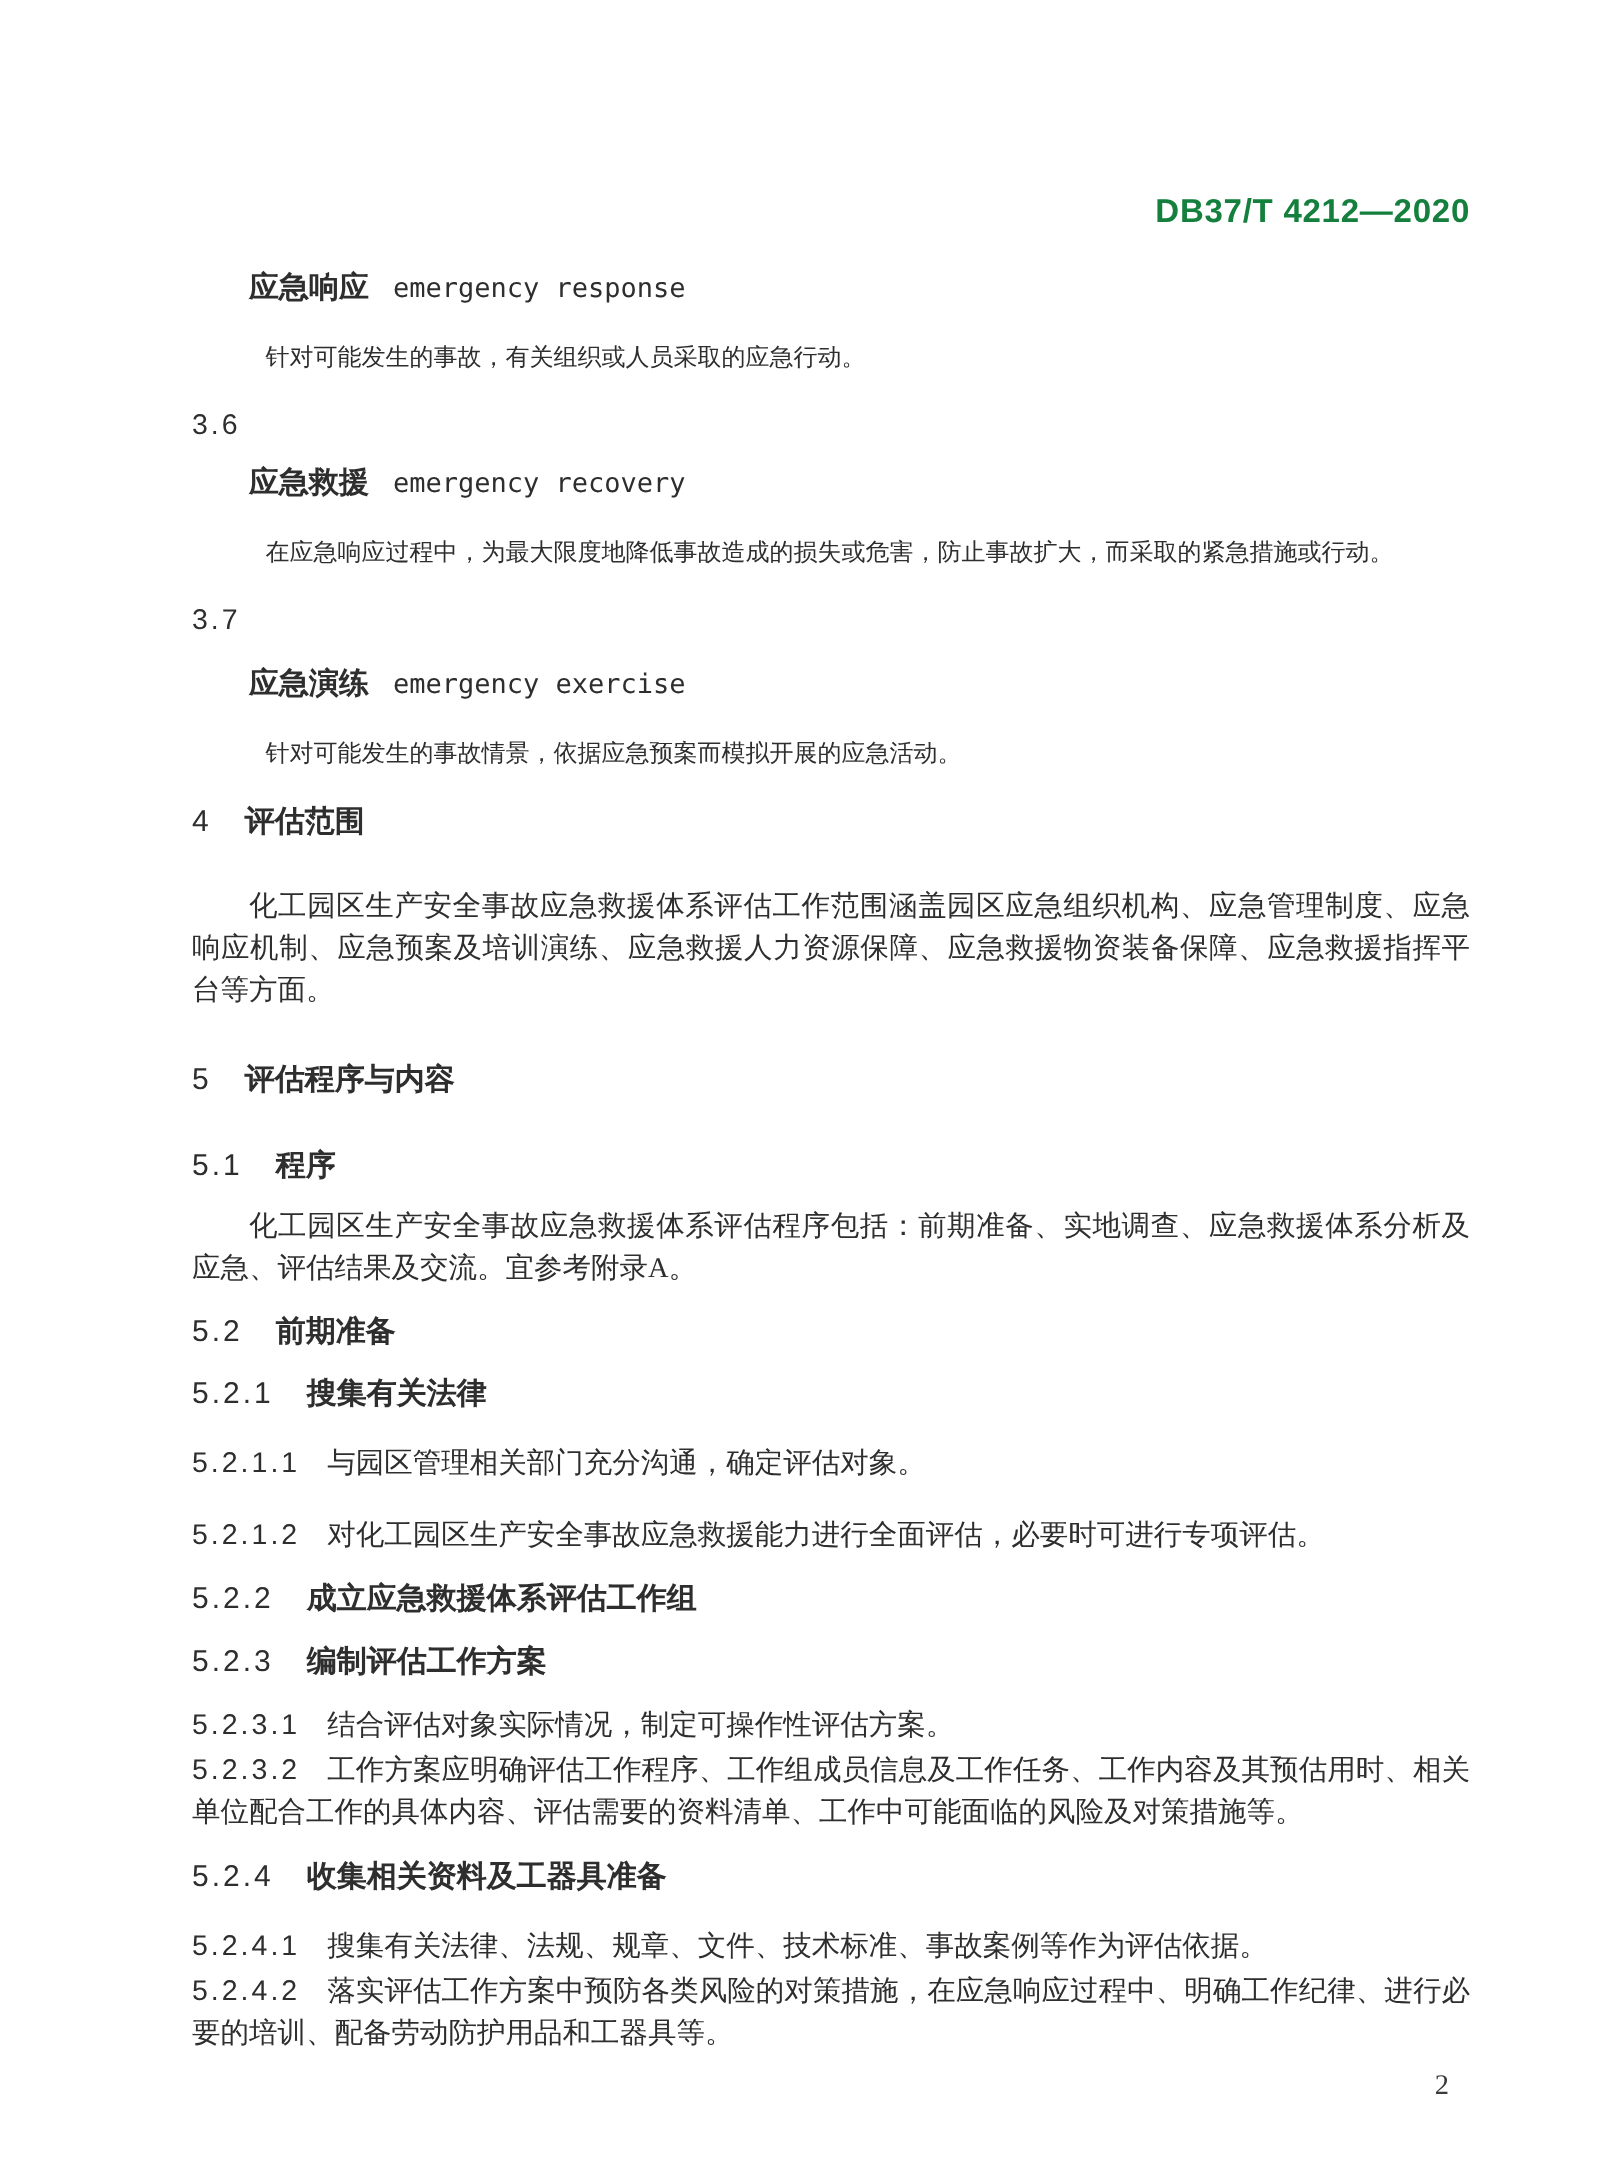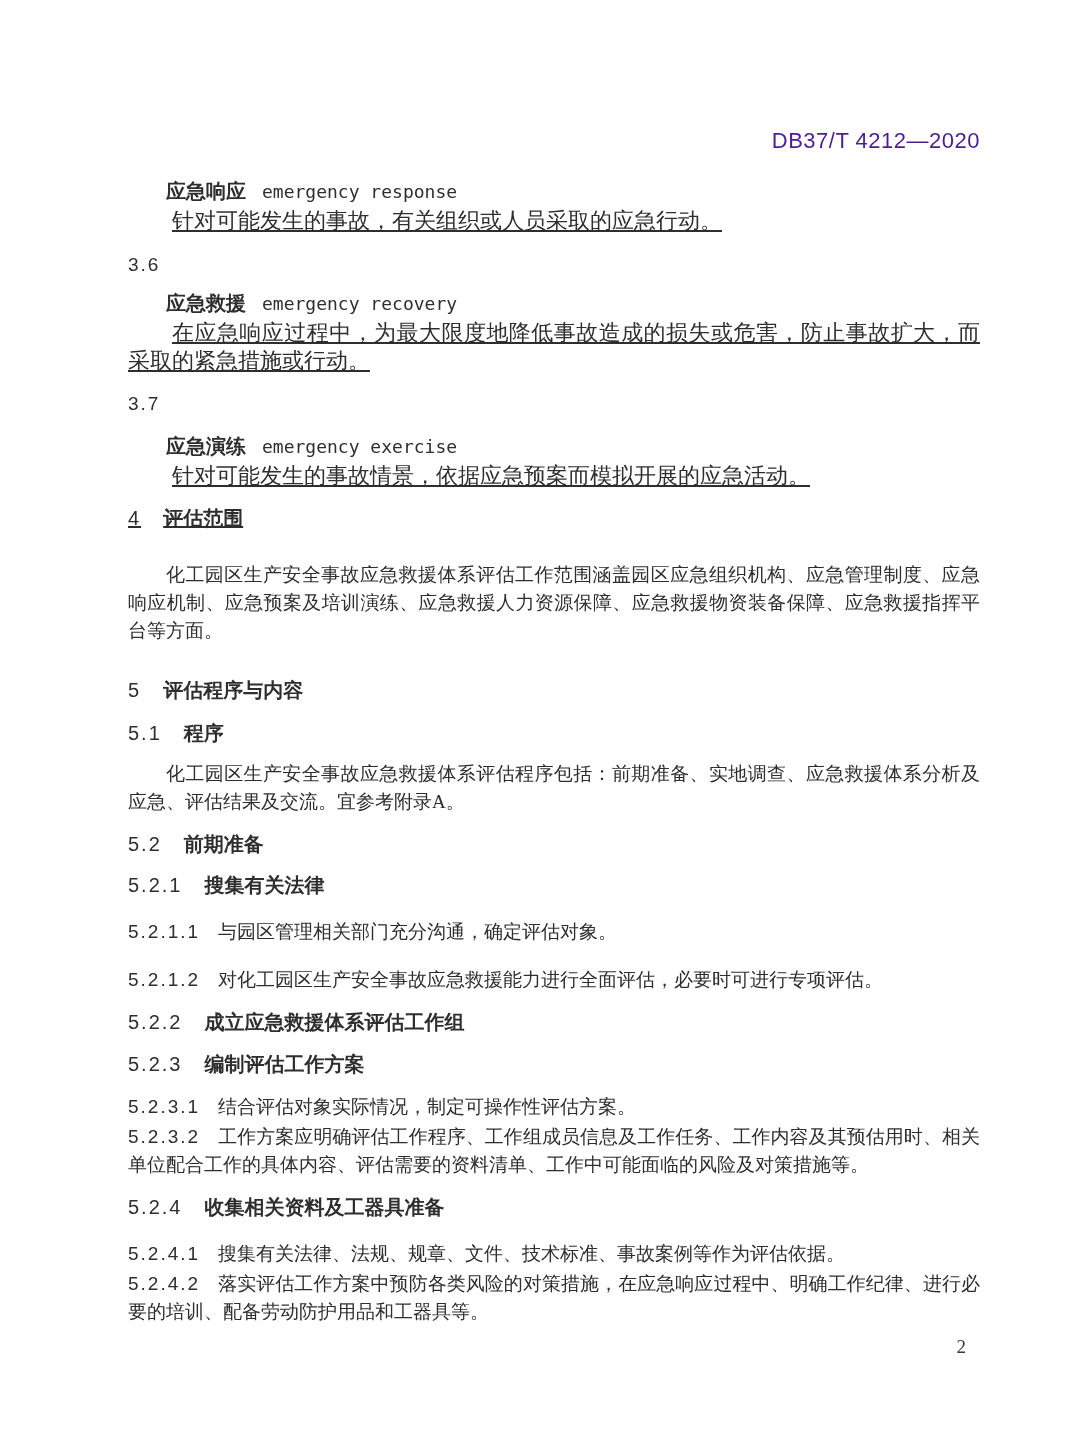--- a/index.html
+++ b/index.html
@@ -2,28 +2,28 @@
 <html lang="zh"><head>
 <meta charset="utf-8">
 <style>
   html,body{margin:0;padding:0;background:#ffffff;}
   body{width:1080px;height:1454px;overflow:hidden;position:relative;
        font-family:"Liberation Serif", serif;color:#2e2e2e;}
   .page{box-sizing:border-box;width:1080px;height:1454px;padding:0 100px 0 128px;}
 
   
   .doc-header{margin-top:127px;line-height:28px;text-align:right;}
-  .doc-code{font-family:"Liberation Sans", sans-serif;font-size:22px;font-weight:400;
-            letter-spacing:0.5px;color:#4c1d95;}
+  .doc-code{font-family:"Liberation Sans", sans-serif;font-size:22px;font-weight:700;
+            letter-spacing:0.5px;color:#15803d;}
 
   
   .term-line{line-height:28px;margin-left:38px;}
   .term-cn{font-family:Liberation Serif, serif;font-weight:bold;font-size:20px;}
   .term-en{font-family:"DejaVu Sans Mono", monospace;font-size:18px;margin-left:16px;}
-  .definition{margin:0;font-size:22px;line-height:28px;text-indent:2em;text-align:justify;text-decoration:underline;}
+  .definition{margin:17px;font-size:16px;line-height:28px;text-indent:2em;text-align:justify;}
 
   .clause-num{font-family:"Liberation Sans", sans-serif;font-size:19px;line-height:28px;
               letter-spacing:2px;}
 
   
   .heading{margin:0;line-height:28px;font-size:20px;font-weight:normal;}
   .h-num{font-family:"Liberation Sans", sans-serif;letter-spacing:2px;margin-right:22px;}
   .h-title{font-family:"Liberation Sans", sans-serif;font-weight:bold;}
 
   
@@ -32,24 +32,24 @@
   
   .clause{margin:0;font-size:19px;line-height:28px;text-align:justify;}
   .c-num{font-family:"Liberation Sans", sans-serif;letter-spacing:2px;margin-right:18px;}
 
   
   .m-term1{margin-top:20px;}
   .m-n36{margin-top:16px;}
   .m-term2{margin-top:10px;}
   .m-n37{margin-top:15px;}
   .m-term3{margin-top:14px;}
-  .m-h4{margin-top:14px;text-decoration:underline;}
+  .m-h4{margin-top:14px;}
   .m-p4{margin-top:29px;}
   .m-h5{margin-top:31px;}
-  .m-h51{margin-top:15px;}
+  .m-h51{margin-top:29px;}
   .m-p51{margin-top:13px;}
   .m-h52{margin-top:14px;}
   .m-h521{margin-top:13px;}
   .m-c5211{margin-top:19px;}
   .m-c5212{margin-top:20px;}
   .m-h522{margin-top:14px;}
   .m-p522{margin-top:13px;}
   .m-h523{margin-top:14px;}
   .m-c5231{margin-top:15px;}
   .m-c5232{margin-top:2px;}

